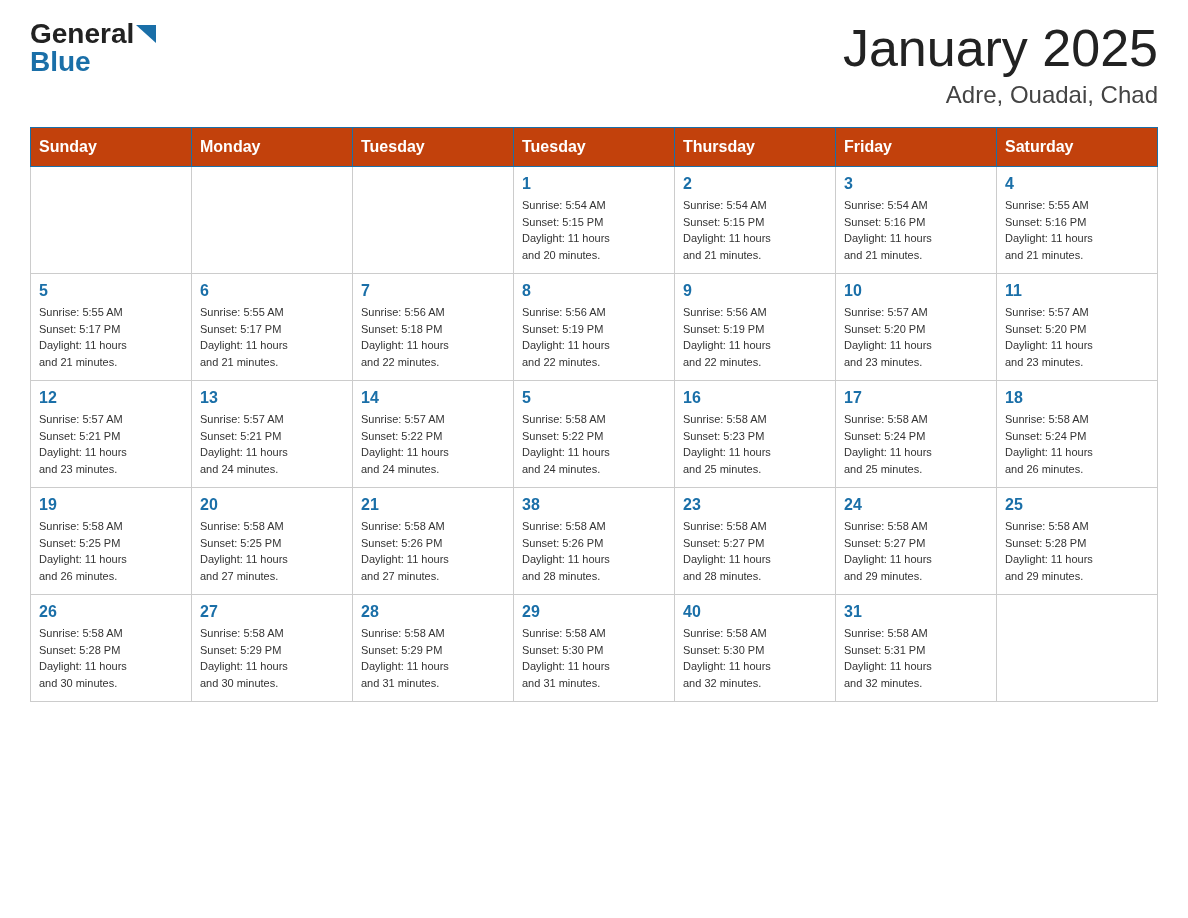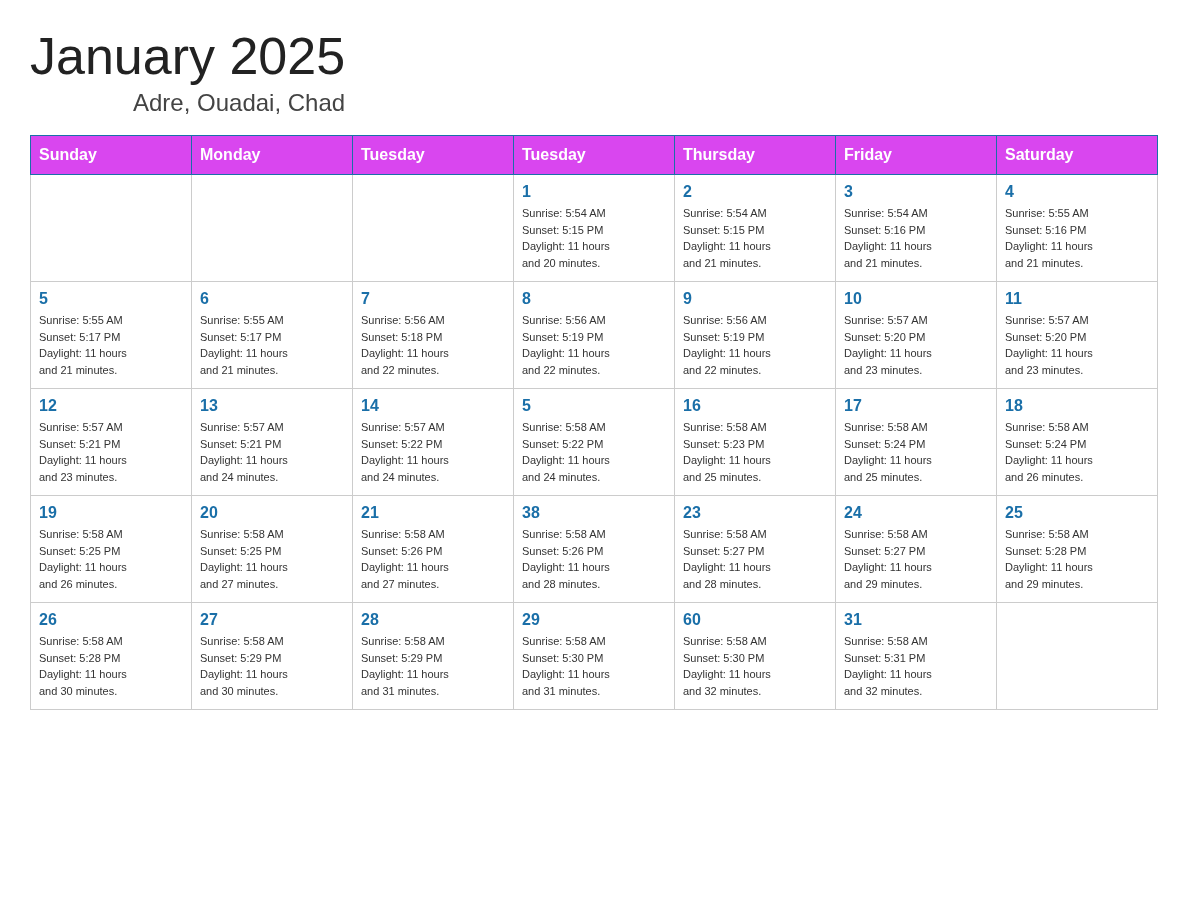--- a/index.html
+++ b/index.html
@@ -37,33 +37,32 @@
       align-items: center;
     }
     .title-block {
       text-align: right;
     }
     .month-title {
       font-size: 52px;
       font-weight: normal;
       color: #222;
       line-height: 1.1;
-      margin-top: 8px;
     }
     .location {
       font-size: 24px;
       color: #444;
       margin-top: 4px;
     }
     .calendar {
       width: 100%;
       border-collapse: collapse;
     }
     .calendar thead th {
-      background-color: #d946ef;
+      background-color: #c2410c;
       color: #fff;
       font-size: 16px;
       font-weight: bold;
       padding: 10px 8px;
       text-align: left;
       border: 1px solid #1a6fa8;
     }
     .calendar tbody td {
       vertical-align: top;
       border: 1px solid #ccc;
@@ -87,20 +86,29 @@
     }
     tbody tr td:first-child .day-number,
     tbody tr td:last-child .day-number {
       color: #1a6fa8;
     }
   </style>
 </head>
 <body>
 
 <div class="header">
+  <div class="logo">
+    <div style="display:flex; align-items:center;">
+      <span class="logo-general">General</span>
+      <svg width="20" height="20" viewBox="0 0 20 20" style="margin-left:2px; margin-top:2px;">
+        <polygon points="0,0 20,0 20,18" fill="#1a6fa8"></polygon>
+      </svg>
+    </div>
+    <span class="logo-blue">Blue</span>
+  </div>
   <div class="title-block">
     <div class="month-title">January 2025</div>
     <div class="location">Adre, Ouadai, Chad</div>
   </div>
 </div>
 
 <table class="calendar">
   <thead>
     <tr>
     <th>Sunday</th>
@@ -322,21 +330,21 @@
 and 31 minutes.</div>
         </td>
         <td>
           <div class="day-number">29</div>
           <div class="day-info" style="white-space: pre-line;">Sunrise: 5:58 AM
 Sunset: 5:30 PM
 Daylight: 11 hours
 and 31 minutes.</div>
         </td>
         <td>
-          <div class="day-number">60</div>
+          <div class="day-number">40</div>
           <div class="day-info" style="white-space: pre-line;">Sunrise: 5:58 AM
 Sunset: 5:30 PM
 Daylight: 11 hours
 and 32 minutes.</div>
         </td>
         <td>
           <div class="day-number">31</div>
           <div class="day-info" style="white-space: pre-line;">Sunrise: 5:58 AM
 Sunset: 5:31 PM
 Daylight: 11 hours

